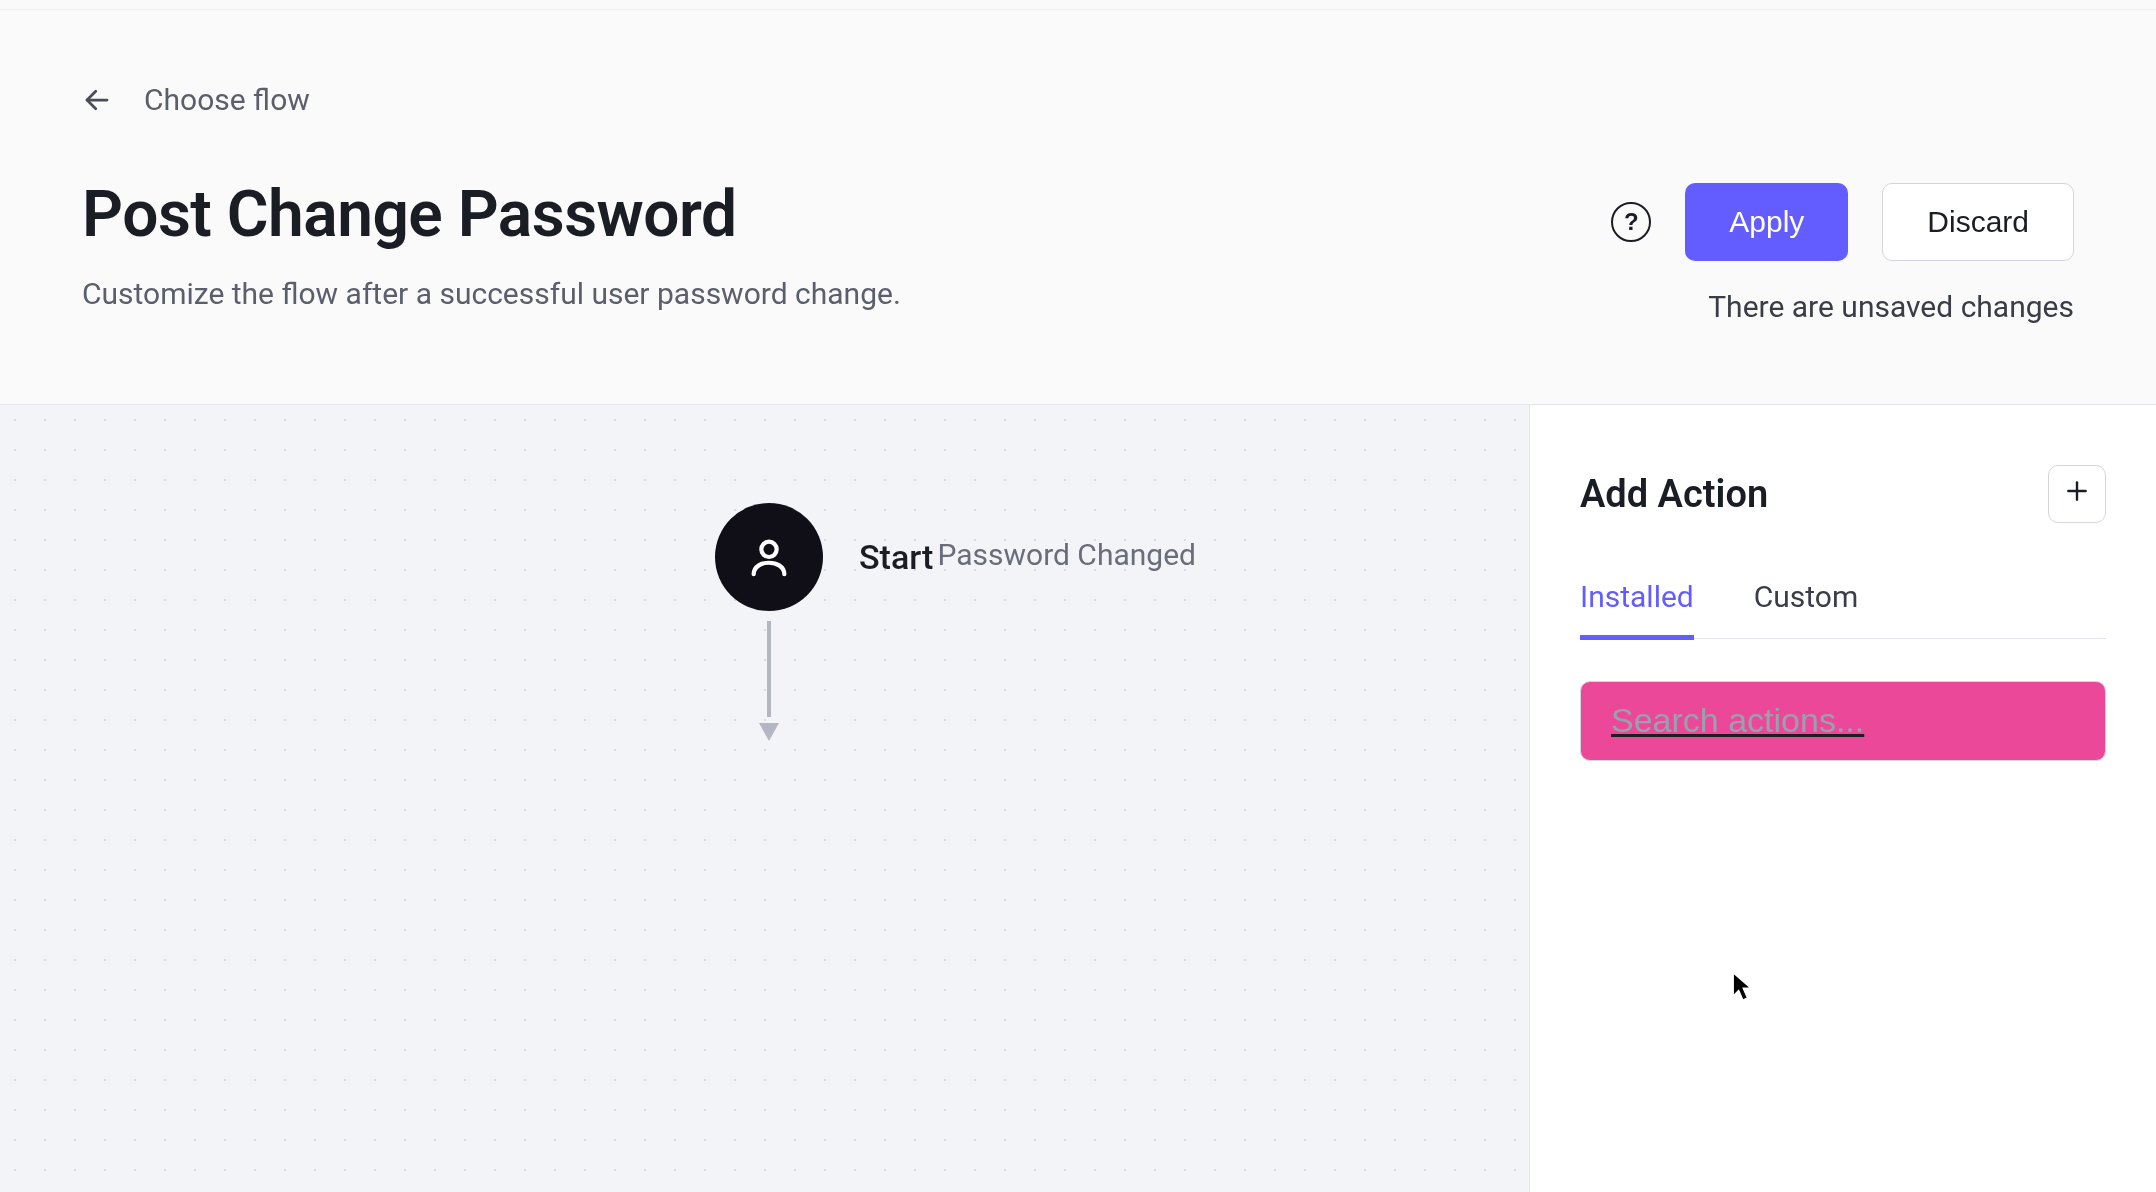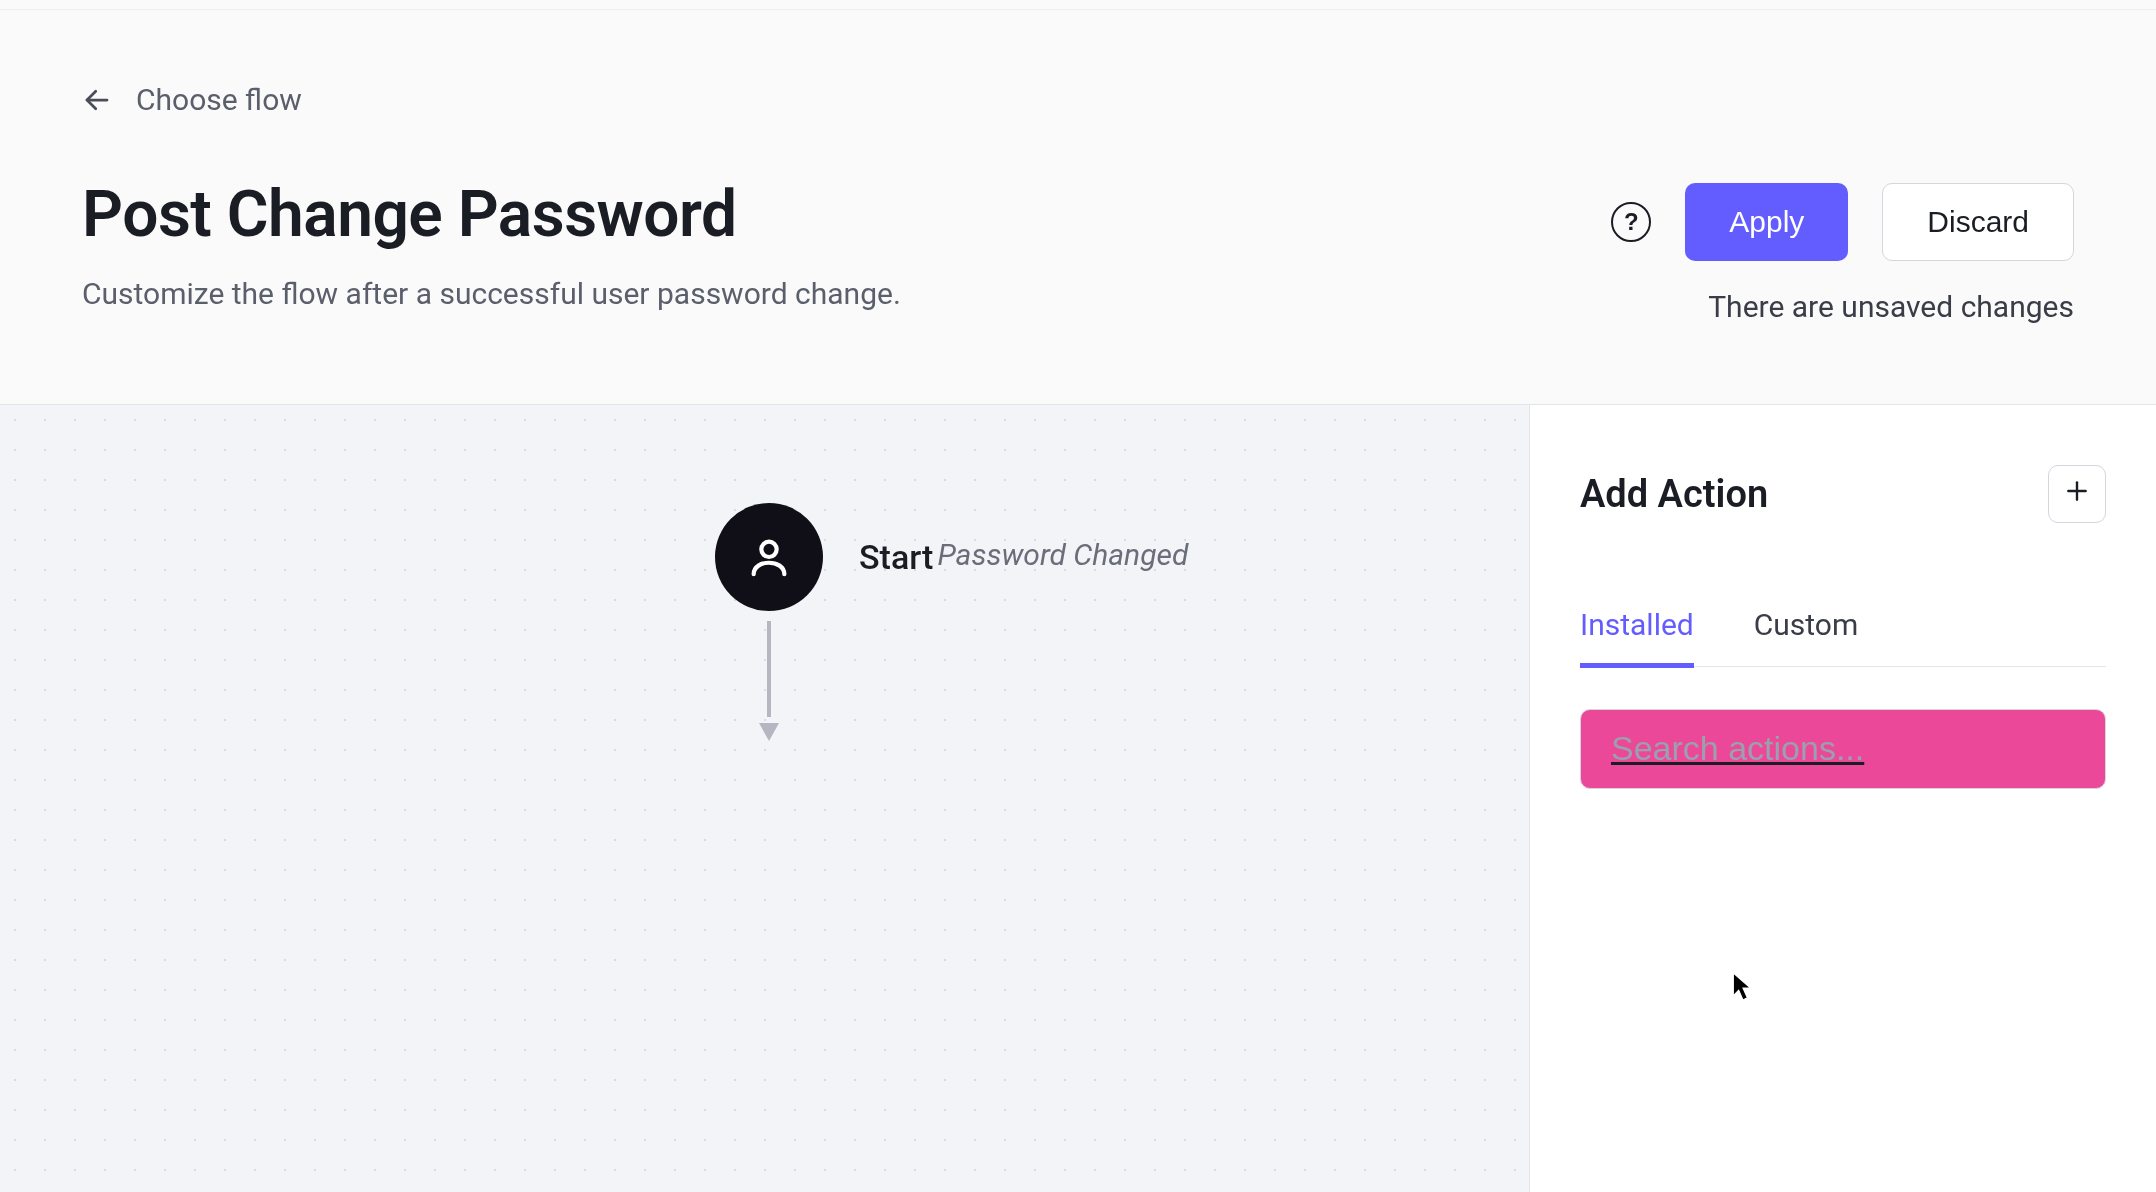--- a/index.html
+++ b/index.html
@@ -14,21 +14,21 @@
 
   
   .top-gap { height: 10px; border-bottom: 1px solid #eceef2; }
   .header {
     padding: 72px 82px 80px 82px;
     background: #fafafa;
   }
   .breadcrumb {
     display: inline-flex;
     align-items: center;
-    gap: 24px;
+    gap: 32px;
     cursor: pointer;
   }
   .breadcrumb .arrow svg { display:block; }
   .breadcrumb-label {
     font-size: 30px;
     color: #5a5f6b;
     font-weight: 400;
   }
 
   .title-row {
@@ -124,21 +124,21 @@
   .node-circle {
     width: 108px; height: 108px;
     border-radius: 50%;
     background: #100e17;
     display:flex; align-items:center; justify-content:center;
     color:#ffffff;
   }
   .node-circle svg { display:block; }
   .node-texts { display:flex; flex-direction:row; gap:4px; }
   .node-title { font-size: 34px; font-weight:500; color:#1a1d24; }
-  .node-sub { font-size: 30px; color:#6a6e7a;font-style:italic; }
+  .node-sub { font-size: 30px; color:#6a6e7a; }
   .connector {
     margin-left: 52px;
     width: 4px;
     height: 120px;
     position: relative;
     margin-top: 10px;
     margin-bottom: 10px;
   }
   .connector::before {
     content:"";
@@ -176,21 +176,21 @@
     display:flex; align-items:center; justify-content:center;
     font-size: 32px;
     color:#1a1d24;
     cursor:pointer;
     font-weight:300;
   }
 
   .tabs {
     display:flex;
     gap: 60px;
-    margin-top: 84px;
+    margin-top: 56px;
     border-bottom: 1.5px solid #e3e5eb;
     align-items: flex-end;
   }
   .tab {
     padding-bottom: 24px;
     font-size: 30px;
     cursor:pointer;
     color:#3a3d47;
     position:relative;
   }

